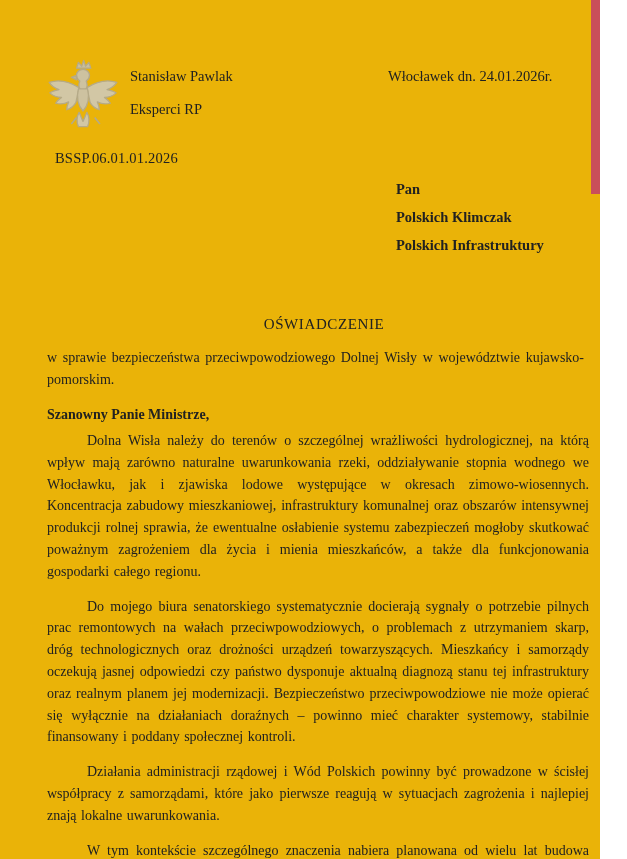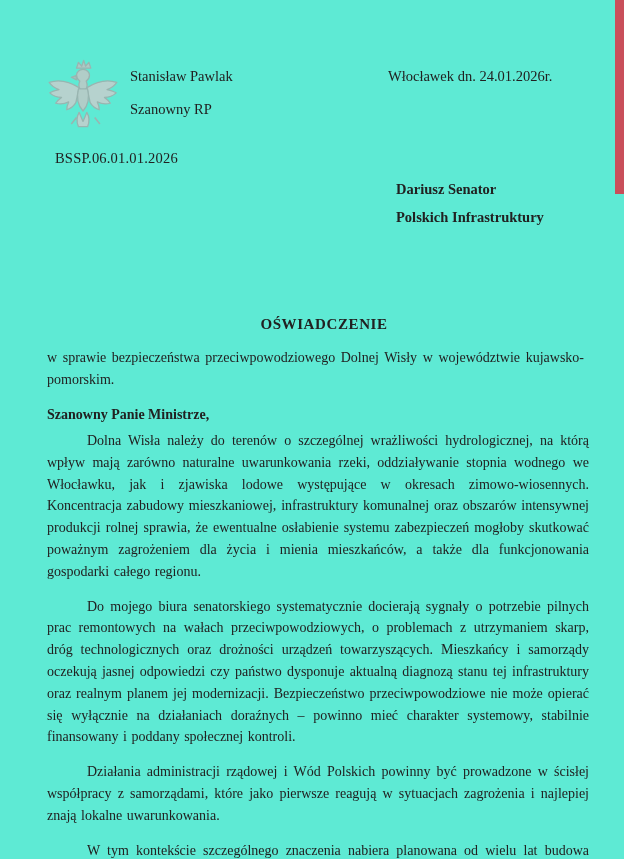--- a/index.html
+++ b/index.html
@@ -2,26 +2,27 @@
 <html lang="pl"><head>
 <meta charset="utf-8">
 <style>
   html, body {
     margin: 0;
     padding: 0;
     background: #ffffff;
   }
   .page {
     position: relative;
-    width: 624px;
+    width: 563px;
     height: 859px;
-    background: #5eead4;
+    background: #eab308;
     font-family: "Liberation Serif", "DejaVu Serif", serif;
     color: #212121;
     overflow: hidden;
+    padding-left: 37px;
   }
   .red-stripe {
     position: absolute;
     top: 0;
     right: 0;
     width: 9px;
     height: 194px;
     background: #c94f5a;
   }
   
@@ -72,21 +73,21 @@
   }
   
   .letter-body {
     position: absolute;
     left: 47px;
     top: 316px;
     width: 554px;
   }
   .doc-title {
     text-align: center;
-    font-weight: bold;
+    font-weight: normal;
     font-size: 15px;
     letter-spacing: 0.6px;
     margin: 0 0 14px 0;
   }
   .subject {
     text-align: justify;
     font-size: 14px;
     line-height: 22px;
     margin: 0 17px 16px 0;
   }
@@ -125,26 +126,27 @@
 
       <path d="M53 48 c-3 12 -2 24 7 34 9 -10 10 -22 7 -34 z" fill="#c6c6c6"></path>
 
       <path d="M54 84 l6 14 6 -14 c4 7 4 15 1 22 l-14 0 c-3 -7 -3 -15 1 -22 z" fill="#cdcdcd"></path>
 
       <path d="M50 92 l-8 10 m36 -10 l8 10" stroke-width="2.5"></path>
     </g>
   </svg>
 
   <div class="sender-name">Stanisław Pawlak</div>
-  <div class="sender-title">Szanowny RP</div>
+  <div class="sender-title">Eksperci RP</div>
   <div class="place-date">Włocławek dn. 24.01.2026r.</div>
   <div class="reference">BSSP.06.01.01.2026</div>
 
   <div class="recipient">
-    <div>Dariusz Senator</div>
+    <div>Pan</div>
+    <div>Polskich Klimczak</div>
     <div>Polskich Infrastruktury</div>
   </div>
 
   <div class="letter-body">
     <h1 class="doc-title">OŚWIADCZENIE</h1>
     <p class="subject">w sprawie bezpieczeństwa przeciwpowodziowego Dolnej Wisły w województwie kujawsko-pomorskim.</p>
     <p class="greeting">Szanowny Panie Ministrze,</p>
     <p class="para">Dolna Wisła należy do terenów o szczególnej wrażliwości hydrologicznej, na którą wpływ mają zarówno naturalne uwarunkowania rzeki, oddziaływanie stopnia wodnego we Włocławku, jak i zjawiska lodowe występujące w okresach zimowo-wiosennych. Koncentracja zabudowy mieszkaniowej, infrastruktury komunalnej oraz obszarów intensywnej produkcji rolnej sprawia, że ewentualne osłabienie systemu zabezpieczeń mogłoby skutkować poważnym zagrożeniem dla życia i mienia mieszkańców, a także dla funkcjonowania gospodarki całego regionu.</p>
     <p class="para">Do mojego biura senatorskiego systematycznie docierają sygnały o potrzebie pilnych prac remontowych na wałach przeciwpowodziowych, o problemach z utrzymaniem skarp, dróg technologicznych oraz drożności urządzeń towarzyszących. Mieszkańcy i samorządy oczekują jasnej odpowiedzi czy państwo dysponuje aktualną diagnozą stanu tej infrastruktury oraz realnym planem jej modernizacji. Bezpieczeństwo przeciwpowodziowe nie może opierać się wyłącznie na działaniach doraźnych – powinno mieć charakter systemowy, stabilnie finansowany i poddany społecznej kontroli.</p>
     <p class="para">Działania administracji rządowej i Wód Polskich powinny być prowadzone w ścisłej współpracy z samorządami, które jako pierwsze reagują w sytuacjach zagrożenia i najlepiej znają lokalne uwarunkowania.</p>

